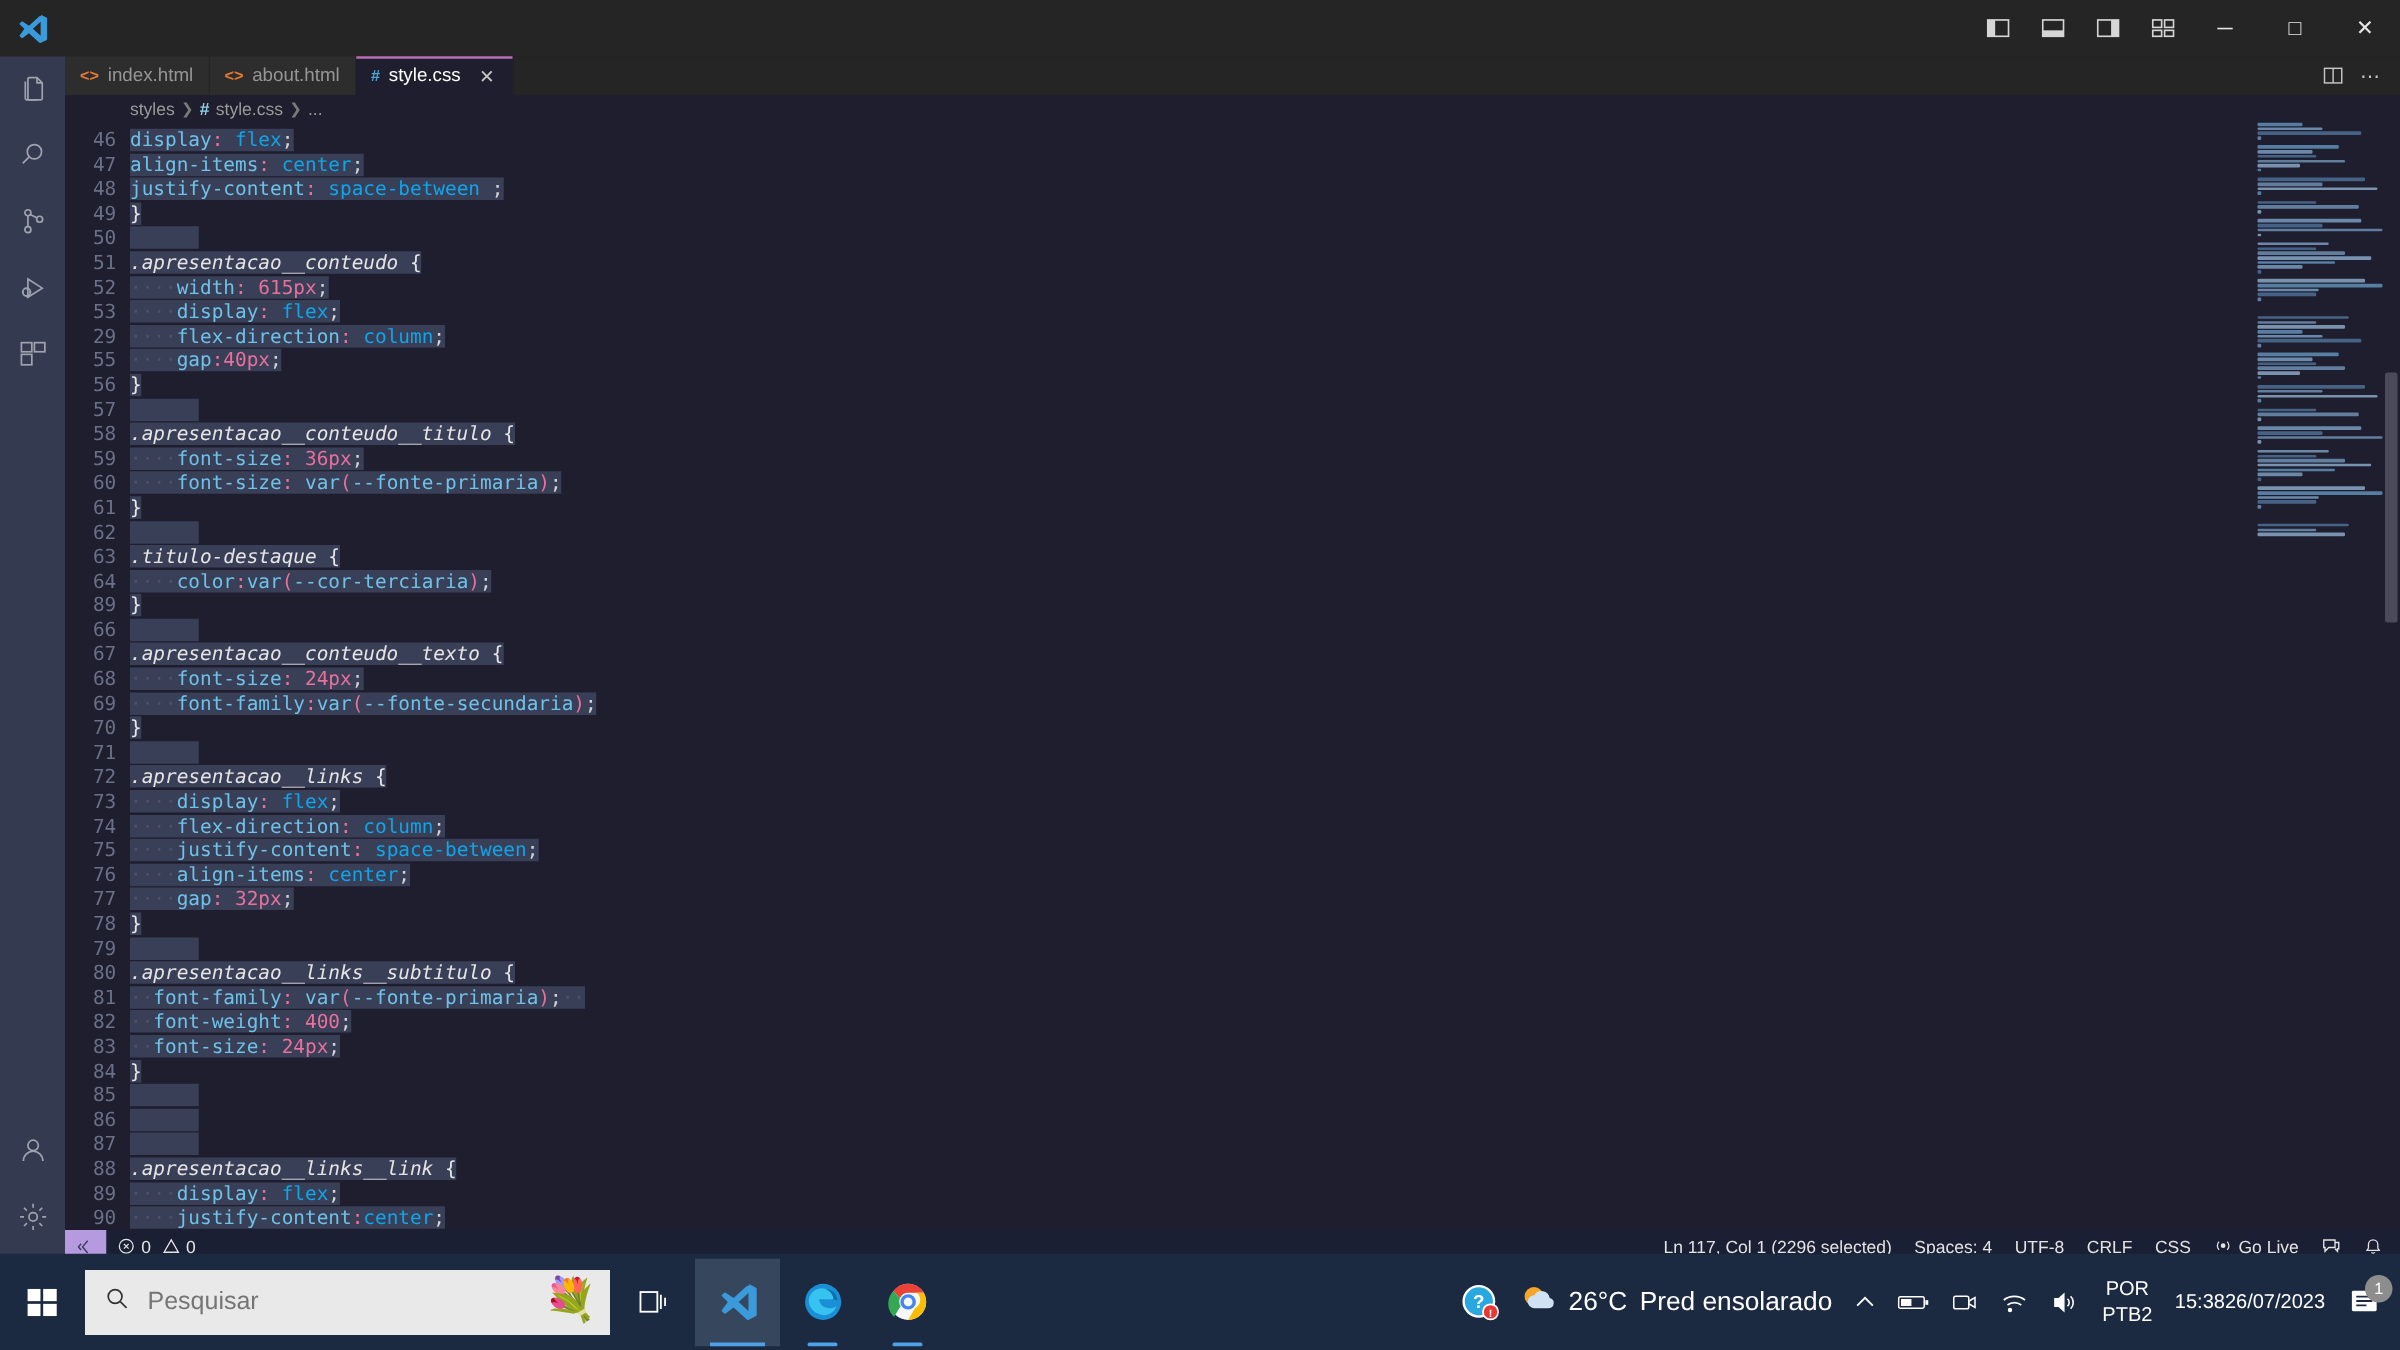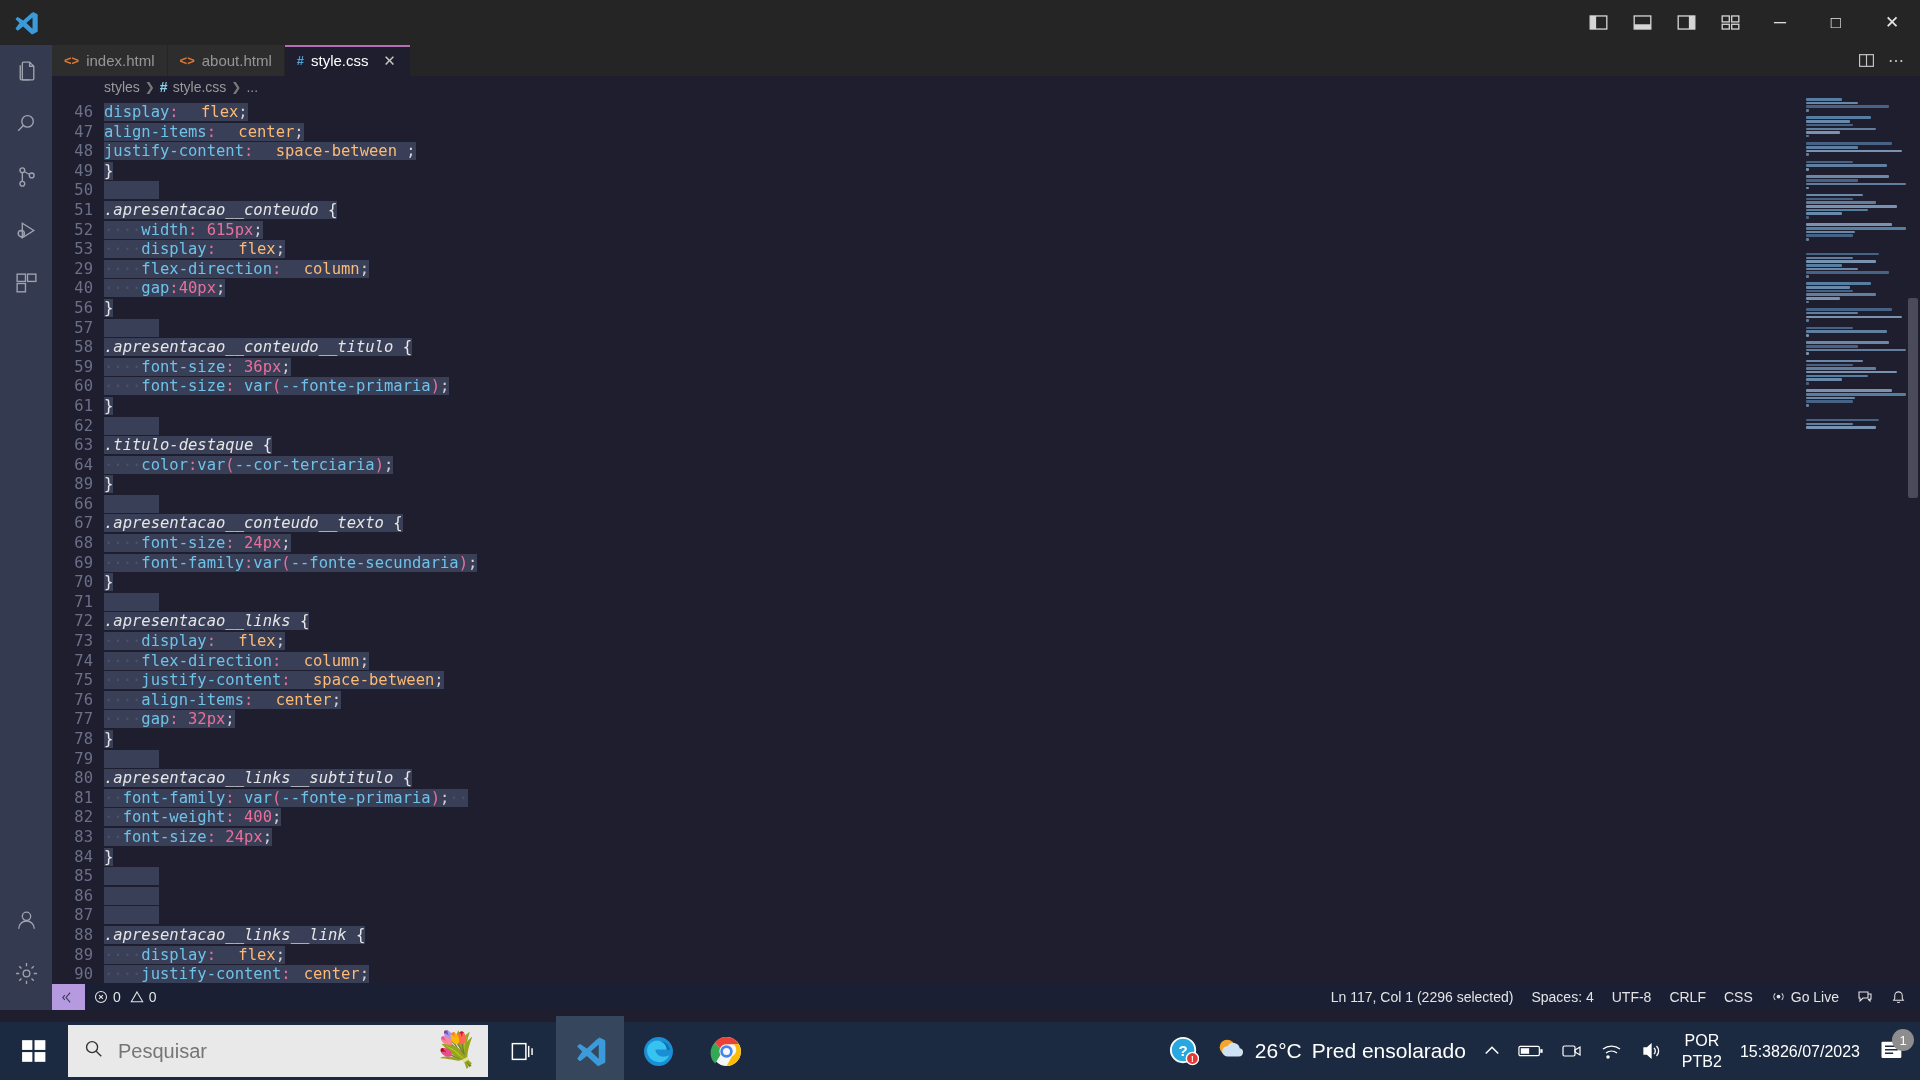--- a/index.html
+++ b/index.html
@@ -45,21 +45,21 @@
   
   .code-wrap { flex:1; position:relative; overflow:hidden; background:#1e1e2e; display:flex; }
   .gutter { width:52px; flex:0 0 52px; text-align:right; padding-right:11px; padding-top:5px; color:#6b7089; font-size:15.5px; font-family:"DejaVu Sans Mono", monospace; line-height:19.6px; }
   .gutter div { height:19.6px; }
   .codecol { flex:1; padding-top:5px; font-family:"DejaVu Sans Mono", monospace; font-size:15.5px; line-height:19.6px; position:relative; white-space:pre; }
   .cl { height:19.6px; position:relative; }
   .seg { background:#3a3f58; }
   .ws { color:#4e5266; }
   .sel  { color:#e5e5e5; font-style:italic; }
   .prop { color:#6ec2e8; }
-  .val  { color:#fdba74;margin-left:13px; }
+  .val  { color:#0ea5e9; }
   .num  { color:#e8709a; }
   .punc { color:#d4d4d4; }
   .fn   { color:#6ec2e8; }
   .paren{ color:#e8709a; }
   .varx { color:#6ec2e8; }
   .colon{ color:#e8709a; }
   .brace{ color:#e8e8e8; }
 
   
   .minimap { position:absolute; right:14px; top:0; width:100px; height:188px; opacity:.85; }
@@ -67,21 +67,21 @@
   .scrollbar-v { position:absolute; right:0; top:0; width:14px; height:100%; }
   .sb-thumb { position:absolute; right:2px; top:200px; width:10px; height:200px; background:#4a4a5a; border-radius:2px; }
 
   
   .statusbar { height:26px; background:#1a1f33; display:flex; align-items:center; color:#e4e4e4; font-size:14px; flex:0 0 26px; }
   .sb-remote { background:#b69ae0; color:#23233a; height:26px; display:flex; align-items:center; padding:0 9px; font-size:13px; }
   .sb-item { display:flex; align-items:center; gap:5px; padding:0 9px; height:26px; white-space:nowrap; }
   .sb-right { margin-left:auto; display:flex; align-items:center; }
 
   
-  #taskbar { position:absolute; left:0; bottom:0; width:1920px; height:58px; background:#1b2a41; display:flex; align-items:center; }
+  #taskbar { position:absolute; left:0; bottom:0; width:1920px; height:77px; background:#1b2a41; display:flex; align-items:center; }
   .start { width:68px; height:70px; display:flex; align-items:center; justify-content:center; }
   .searchbox { width:420px; height:52px; background:#e9e9e9; display:flex; align-items:center; gap:14px; padding:0 14px; position:relative; overflow:hidden; }
   .searchbox input { border:none; outline:none; background:transparent; font-size:20px; color:#222; font-family:"Liberation Sans", sans-serif; flex:1; }
   .flowers { position:absolute; right:10px; top:-2px; font-size:34px; line-height:52px; }
   .tb-btn { width:68px; height:70px; display:flex; align-items:center; justify-content:center; position:relative; }
   .tb-btn.active { background:#36465d; }
   .tb-btn.active:after { content:""; position:absolute; left:12px; right:12px; bottom:0; height:3px; background:#4ea1e8; }
   .tb-btn.running:after { content:""; position:absolute; left:22px; right:22px; bottom:0; height:3px; background:#4ea1e8; border-radius:2px; }
   .tray { margin-left:auto; display:flex; align-items:center; height:70px; }
   .tray-item { display:flex; align-items:center; gap:10px; padding:0 8px; color:#fff; }
@@ -228,21 +228,21 @@
         <div class="gutter" id="gutter">
             <div>46</div>
             <div>47</div>
             <div>48</div>
             <div>49</div>
             <div>50</div>
             <div>51</div>
             <div>52</div>
             <div>53</div>
             <div>29</div>
-            <div>40</div>
+            <div>55</div>
             <div>56</div>
             <div>57</div>
             <div>58</div>
             <div>59</div>
             <div>60</div>
             <div>61</div>
             <div>62</div>
             <div>63</div>
             <div>64</div>
             <div>89</div>

